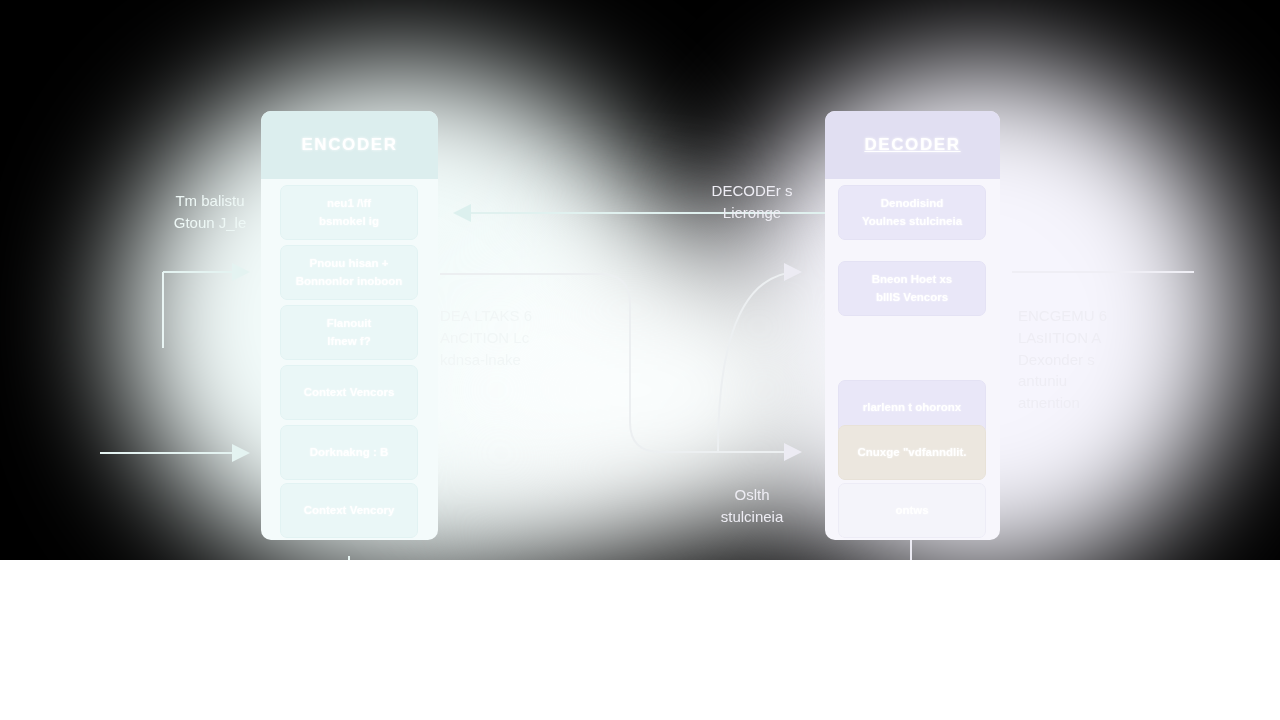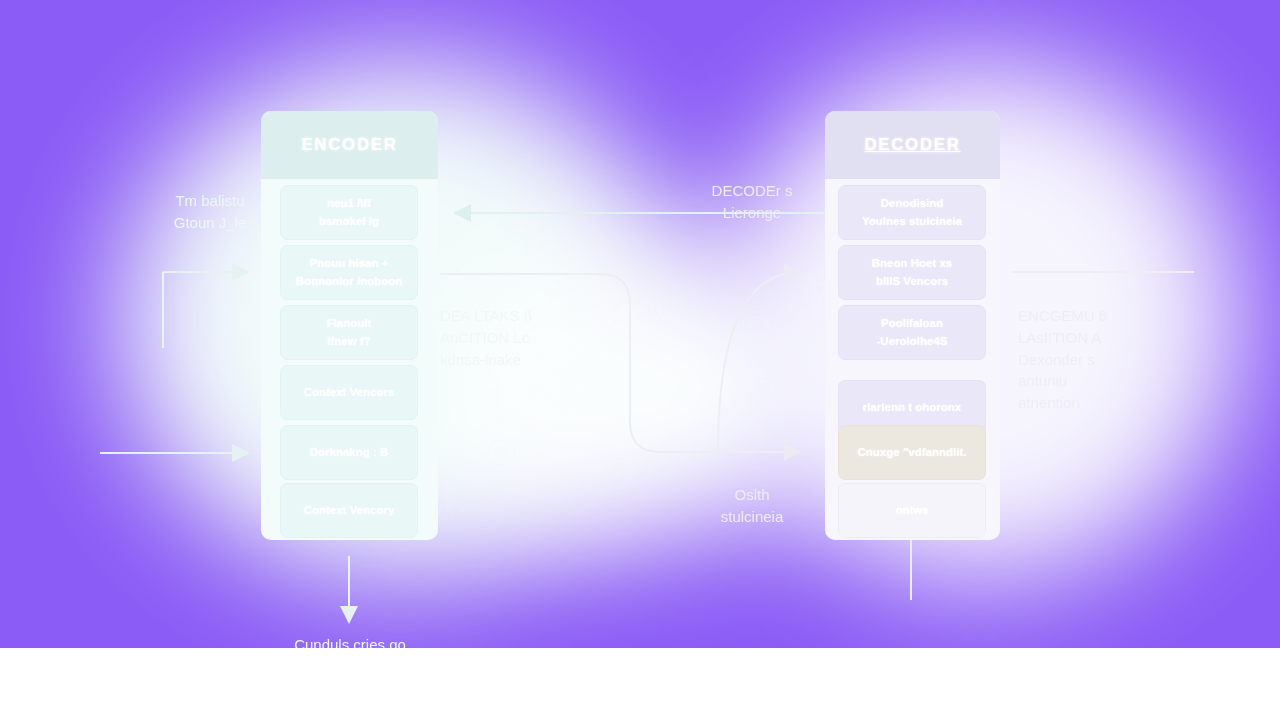--- a/index.html
+++ b/index.html
@@ -11,22 +11,22 @@
     overflow: hidden;
   }
   body {
     font-family: "Liberation Sans", sans-serif;
     -webkit-font-smoothing: antialiased;
   }
 
   #stage {
     position: relative;
     width: 1280px;
-    height: 648px;
-    background: #8b5cf6;
+    height: 560px;
+    background: #000000;
     overflow: hidden;
   }
 
   
   .wash {
     position: absolute;
     border-radius: 50%;
     filter: blur(60px);
     pointer-events: none;
   }
@@ -187,27 +187,23 @@
 
   <div id="decoder-column" class="column">
     <div class="column-header">DECODER</div>
     <div class="column-body"></div>
   </div>
 
   <div class="block dec-block" style="top:185px">
     <span class="l1">Denodisind</span>
     <span class="l2">Youlnes stulcineia</span>
   </div>
-  <div class="block dec-block" style="top:245px">
+  <div class="block dec-block" style="top:261px">
     <span class="l1">Bneon Hoet xs</span>
     <span class="l2">blllS Vencors</span>
-  </div>
-  <div class="block dec-block" style="top:305px">
-    <span class="l1">Poolifaloan</span>
-    <span class="l2">-Uerololhe4S</span>
   </div>
   <div class="block dec-block" style="top:380px">
     <span class="l1">rlarlenn t ohoronx</span>
     <span class="l2"></span>
   </div>
   <div class="block dec-block cross" style="top:425px">
     <span class="l1">Cnuxge "vdfanndlit.</span>
     <span class="l2"></span>
   </div>
   <div class="block dec-block output" style="top:483px">

